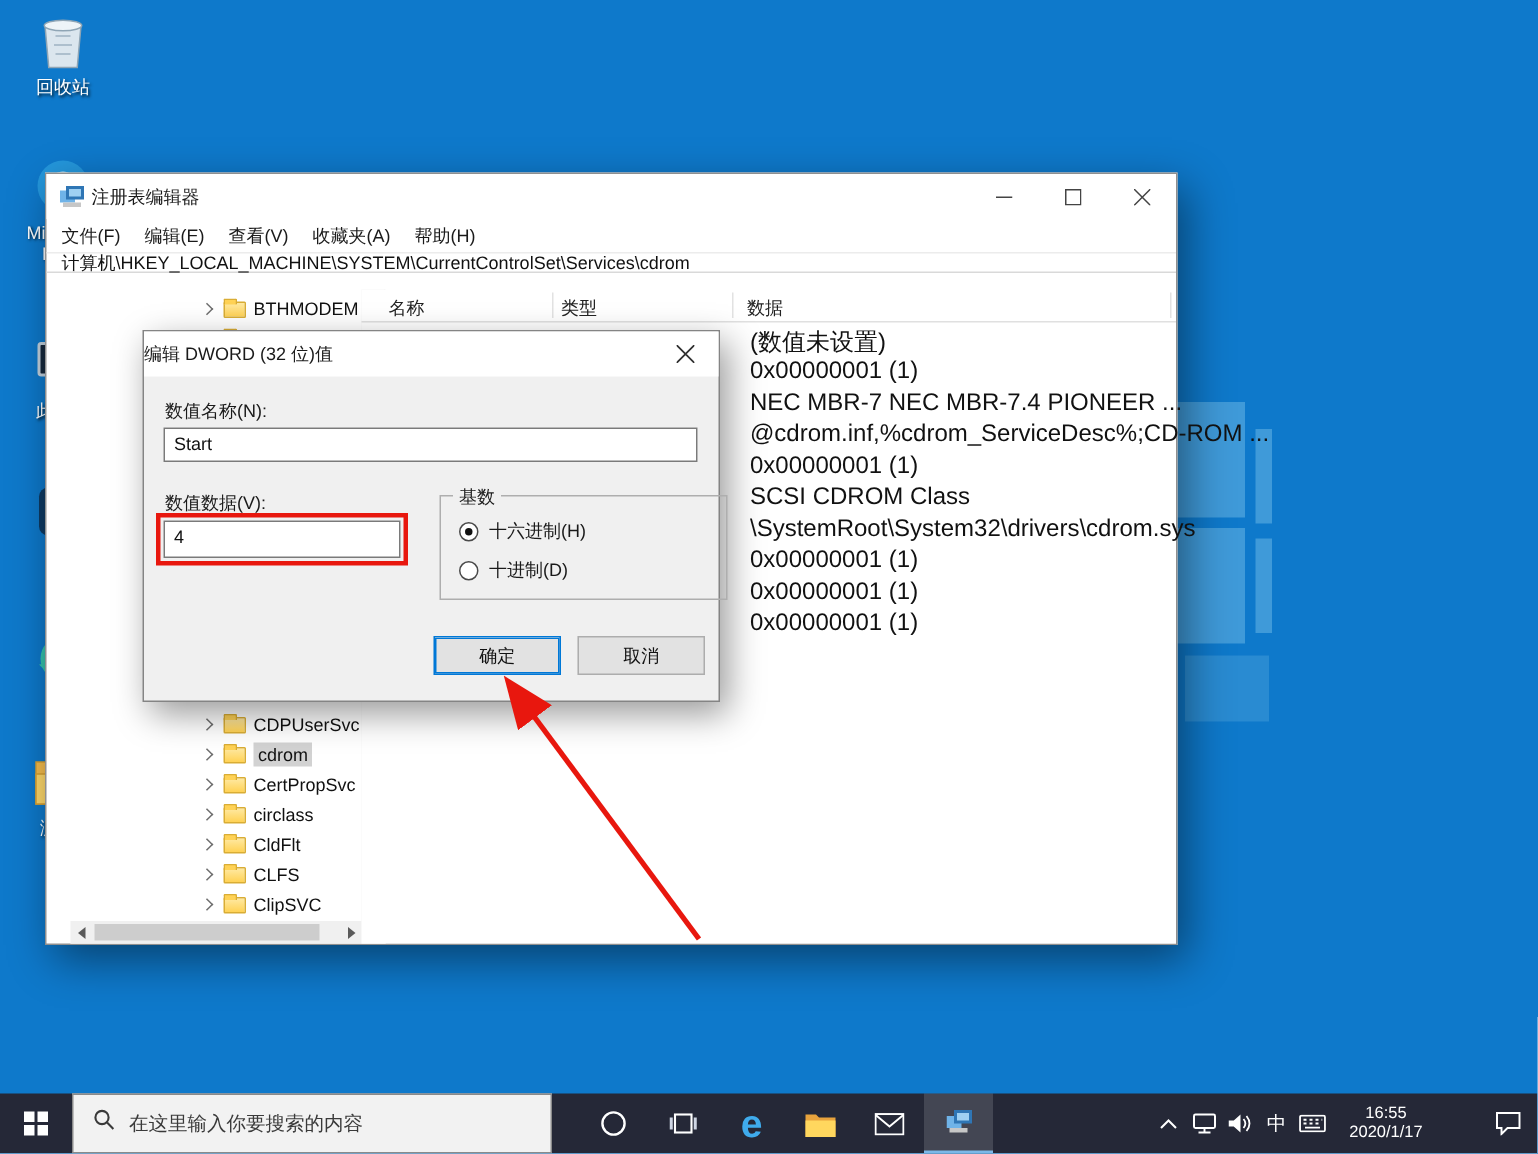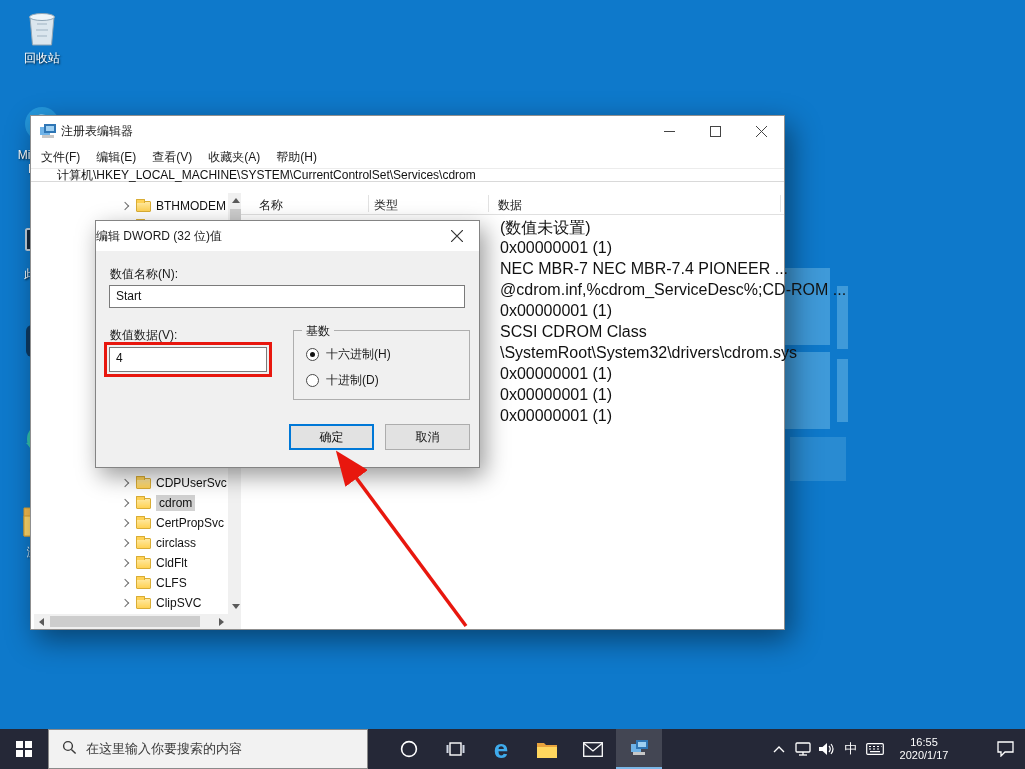--- a/index.html
+++ b/index.html
@@ -13,24 +13,24 @@
   .dicon .lbl { margin-top:3px; font-size:12px; color:#fff; text-shadow:1px 1px 2px rgba(0,0,0,.85); text-align:center; line-height:14px; width:72px; }
 
   
   #regwin { position:absolute; left:30px; top:115px; width:755px; height:515px; background:#fff; border:1px solid #8f8f8f; box-shadow:6px 10px 28px rgba(0,0,0,.45); z-index:10; }
   .titlebar { height:30px; display:flex; align-items:center; background:#fff; }
   .titlebar .wtitle { font-size:12px; color:#1a1a1a; flex:1; margin-left:5px; }
   .wctrls { display:flex; height:100%; }
   .wbtn { width:46px; height:100%; display:flex; align-items:center; justify-content:center; }
   .menubar { height:22px; display:flex; align-items:center; font-size:12px; color:#1a1a1a; padding-left:2px; }
   .menubar span { padding:3px 8px; }
-  .addrbar { height:14px; border-top:1px solid #ececec; border-bottom:1px solid #d9d9d9; display:flex; align-items:center; font-size:12px; color:#111; padding-left:26px; }
+  .addrbar { height:14px; border-top:1px solid #ececec; border-bottom:1px solid #d9d9d9; display:flex; align-items:center; font-size:12px; color:#111; padding-left:10px; }
   .winbody { position:absolute; top:77px; left:0; right:0; bottom:0; }
 
-  .tree { position:absolute; left:3px; top:0; bottom:0; width:210px; border-right:1px solid #e3e3e3; background:#fff; }
+  .tree { position:absolute; left:16px; top:0; bottom:0; width:210px; border-right:1px solid #e3e3e3; background:#fff; }
   .trow { position:absolute; left:0; height:20px; width:195px; display:flex; align-items:center; padding-left:88px; font-size:12px; color:#111; white-space:nowrap; }
   .chev { width:6px; height:6px; border-top:1.5px solid #6e6e6e; border-right:1.5px solid #6e6e6e; transform:rotate(45deg); margin-right:8px; flex:none; }
   .fold { width:15px; height:11px; background:linear-gradient(#ffe9a2,#ffd255); border:1px solid #d9ad35; border-radius:1px; position:relative; margin-right:5px; flex:none; }
   .fold::before { content:""; position:absolute; top:-3px; left:-1px; width:7px; height:3px; background:#ffd255; border:1px solid #d9ad35; border-bottom:none; border-radius:1px 1px 0 0; }
   .tlbl.sel { background:#d2d2d2; padding:1px 3px; }
 
   .vscroll { position:absolute; right:0; top:0; bottom:15px; width:15px; background:#f0f0f0; }
   .vthumb { position:absolute; left:2px; right:2px; top:16px; height:70px; background:#cdcdcd; }
   .hscroll { position:absolute; left:0; bottom:0; height:15px; width:210px; background:#f0f0f0; }
   .hthumb { position:absolute; top:2px; bottom:2px; left:16px; width:150px; background:#cdcdcd; }
@@ -49,21 +49,21 @@
   .ldata { position:absolute; left:259px; top:3px; font-size:16px; color:#111; white-space:nowrap; }
 
   
   #dlg { position:absolute; left:95px; top:220px; width:385px; height:248px; background:#f0f0f0; border:1px solid #848484; box-shadow:5px 8px 22px rgba(0,0,0,.4); z-index:20; }
   .dtitle { height:30px; background:#fff; display:flex; align-items:center; }
   .dtitle .dtext { font-size:12px; color:#1a1a1a; flex:1; }
   .dclose { width:45px; height:100%; display:flex; align-items:center; justify-content:center; }
   .dlbl { position:absolute; font-size:12px; color:#1a1a1a; }
   .dfield { position:absolute; background:#fff; border:1px solid #7a7a7a; font-size:12px; color:#111; padding:3px 0 0 6px; }
   .redbox { position:absolute; left:8px; top:121px; width:168px; height:35px; border:3px solid #e8170e; z-index:6; pointer-events:none; }
-  .grp { position:absolute; left:197px; top:109px; width:177px; height:70px; border:1px solid #aeaeae; }
+  .grp { position:absolute; left:197px; top:109px; width:192px; height:70px; border:1px solid #aeaeae; }
   .glbl { position:absolute; top:-8px; left:8px; background:#f0f0f0; padding:0 4px; font-size:12px; color:#1a1a1a; }
   .rrow { position:absolute; left:12px; display:flex; align-items:center; gap:7px; font-size:12px; color:#1a1a1a; }
   .radio { width:13px; height:13px; border:1px solid #4a4a4a; border-radius:50%; background:#fff; position:relative; flex:none; }
   .radio.checked::after { content:""; position:absolute; left:3px; top:3px; width:5px; height:5px; border-radius:50%; background:#111; }
   .dbtn { position:absolute; top:203px; width:85px; height:26px; background:#e2e2e2; border:1px solid #adadad; display:flex; align-items:center; justify-content:center; font-size:12px; color:#111; }
   .dbtn.default { border:1px solid #0078d7; box-shadow:inset 0 0 0 1px #0078d7; }
 
   
   #anno { position:absolute; left:0; top:0; z-index:30; pointer-events:none; }
 

